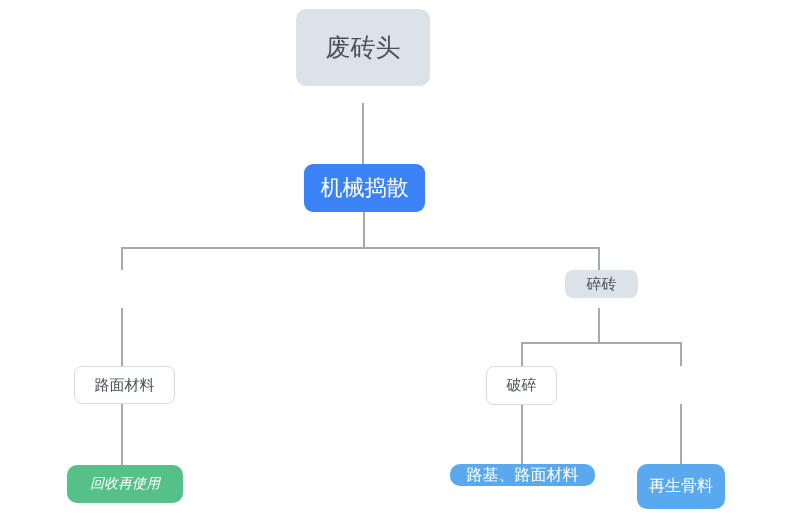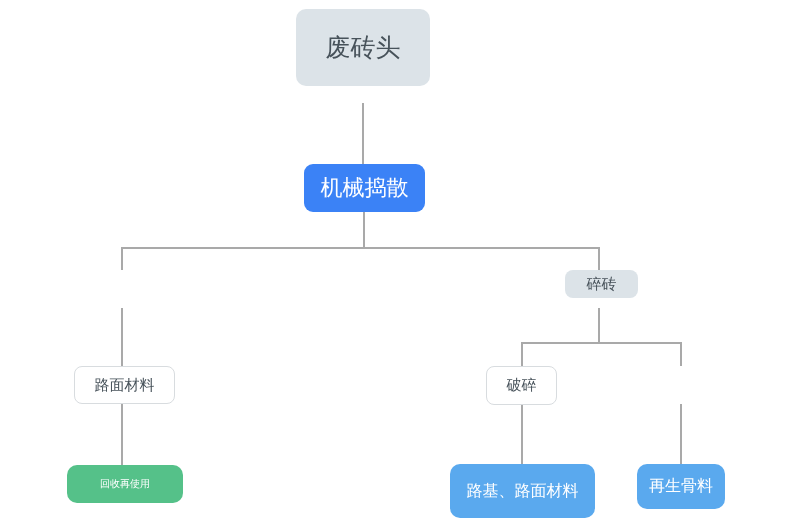--- a/index.html
+++ b/index.html
@@ -40,22 +40,23 @@
     font-size: 22px;
     border-radius: 9px;
   }
   .node-white {
     background: #ffffff;
     border: 1px solid #d8dcdf;
   }
   .node-green {
     background: #55c189;
     color: #ffffff;
-    font-size: 10px;
+    font-size: 14px;
     border-radius: 10px;
+    font-style: italic;
   }
   .node-blue {
     background: #5aa9ee;
     color: #ffffff;
     font-size: 16px;
     border-radius: 10px;
   }
   .edge {
     position: absolute;
     background: #a9a9a9;
@@ -87,17 +88,17 @@
 
   <div class="node node-gray" style="left:565px; top:270px; width:73px; height:28px;font-family:Liberation Mono, monospace;">碎砖</div>
 
   <div class="node node-white" style="left:74px; top:366px; width:101px; height:38px;">路面材料</div>
 
   <div class="node node-white" style="left:486px; top:366px; width:71px; height:39px;">破碎</div>
 
 
   <div class="node node-green" style="left:67px; top:465px; width:116px; height:38px;">回收再使用</div>
 
-  <div class="node node-blue" style="left:450px; top:464px; width:145px; height:54px;">路基、路面材料</div>
+  <div class="node node-blue" style="left:450px; top:464px; width:145px; height:22px;">路基、路面材料</div>
 
   <div class="node node-blue" style="left:637px; top:464px; width:88px; height:45px;">再生骨料</div>
 
 </div>
 
 </body></html>

